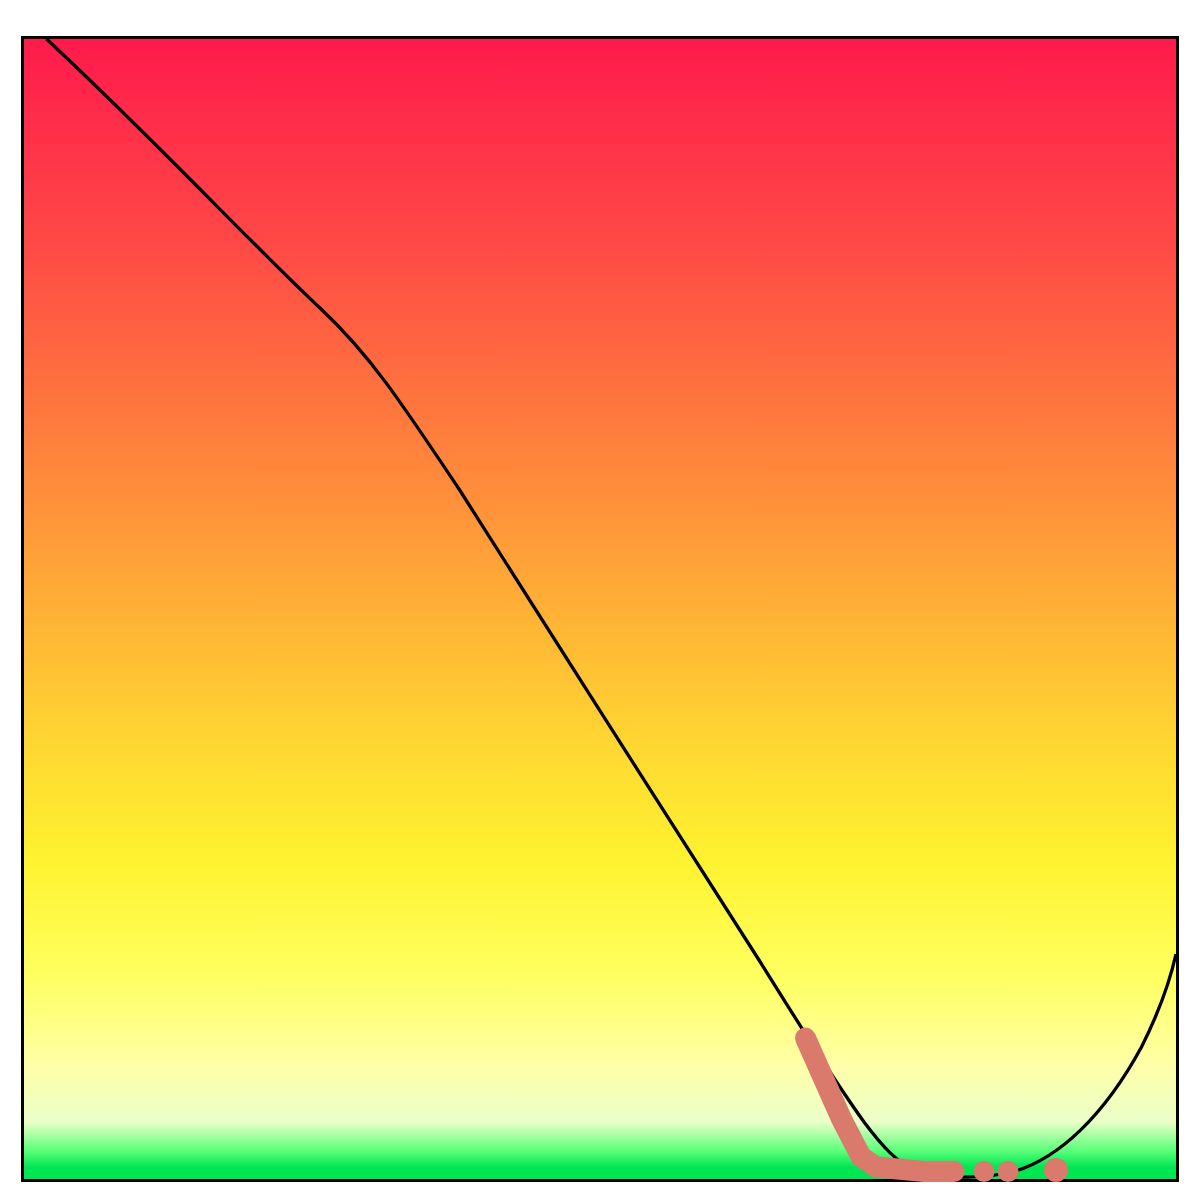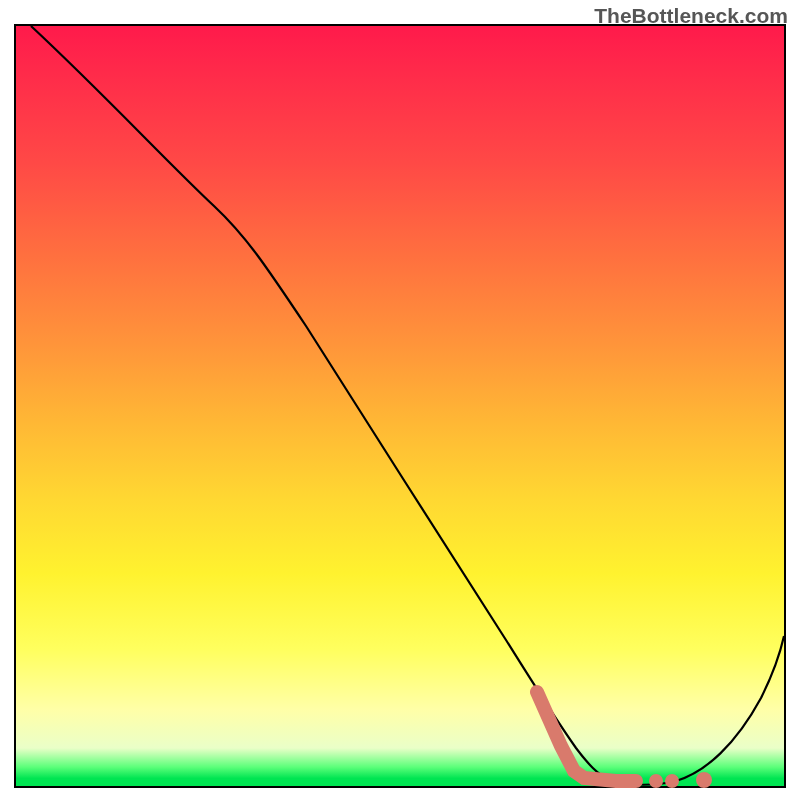--- a/index.html
+++ b/index.html
@@ -91,21 +91,20 @@
 
 <div class="frame">
 
   <div class="plot-area"></div>
 
   <div class="border-top"></div>
   <div class="border-bottom"></div>
   <div class="border-left"></div>
   <div class="border-right"></div>
 
-  <div class="watermark">TheBottleneck.com</div>
 
   <svg class="curve" viewBox="0 0 768 760">
 
     <path class="black-line" d="M 15 0
              C 90 70, 150 135, 198 180
              C 230 210, 250 240, 290 300
              C 350 395, 430 520, 490 614
              C 520 662, 540 694, 560 722
              C 572 738, 582 749, 595 755
              C 615 760, 640 760, 660 755

